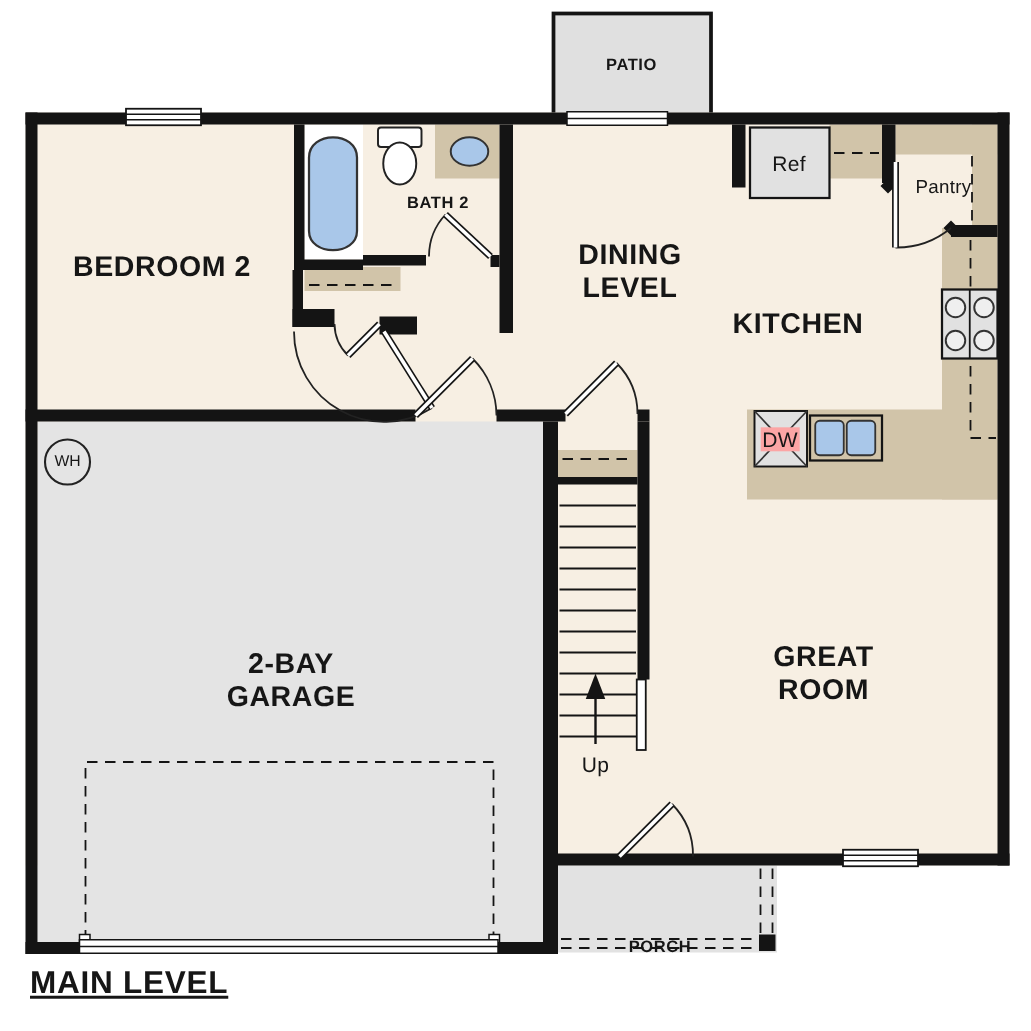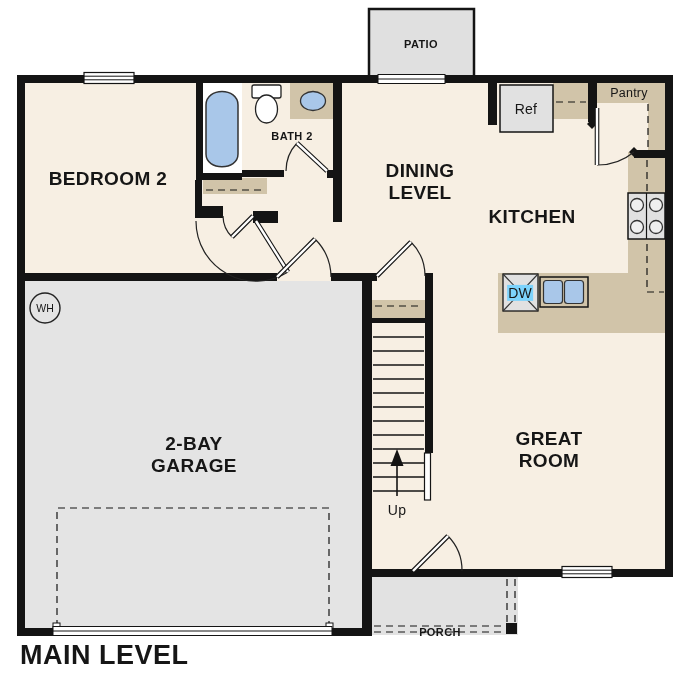--- a/index.html
+++ b/index.html
@@ -4,24 +4,24 @@
 <style>
   html,body{margin:0;padding:0;background:#ffffff;}
   #plan-root{position:relative;width:687px;height:687px;background:#ffffff;overflow:hidden;
              font-family:"Liberation Sans",sans-serif;}
   #plan-svg{position:absolute;left:0;top:0;}
   .label{position:absolute;transform:translate(-50%,-50%);color:#161616;font-weight:bold;
          text-align:center;white-space:pre-line;line-height:1.16;letter-spacing:.4px;}
   .lbl-room{font-size:19px;}
   .lbl-med{font-size:11px;}
   .lbl-sm{font-size:14px;font-weight:normal;letter-spacing:.2px;}
-  .lbl-pantry{font-size:12.5px;font-weight:normal;letter-spacing:.2px;}
+  .lbl-pantry{font-size:12.5px;font-weight:normal;letter-spacing:.2px;margin-top:32px;}
   .lbl-wh{font-size:10.5px;font-weight:normal;letter-spacing:0;}
-  .lbl-dw{background:#7dd3fc;padding:0 1px;}
-  .lbl-title{transform:translate(0,-50%);font-size:27px;letter-spacing:.5px;}
+  .lbl-dw{background:#fca5a5;padding:0 1px;}
+  .lbl-title{transform:translate(0,-50%);font-size:21px;letter-spacing:.5px;text-decoration:underline;}
 </style>
 </head>
 <body>
 
 <div id="plan-root">
 
 <svg id="plan-svg" width="687" height="687" viewBox="0 0 687 687">
 
   <rect x="369" y="9" width="105" height="70" fill="#e0e0e0" stroke="#141414" stroke-width="2.5"></rect>
 

